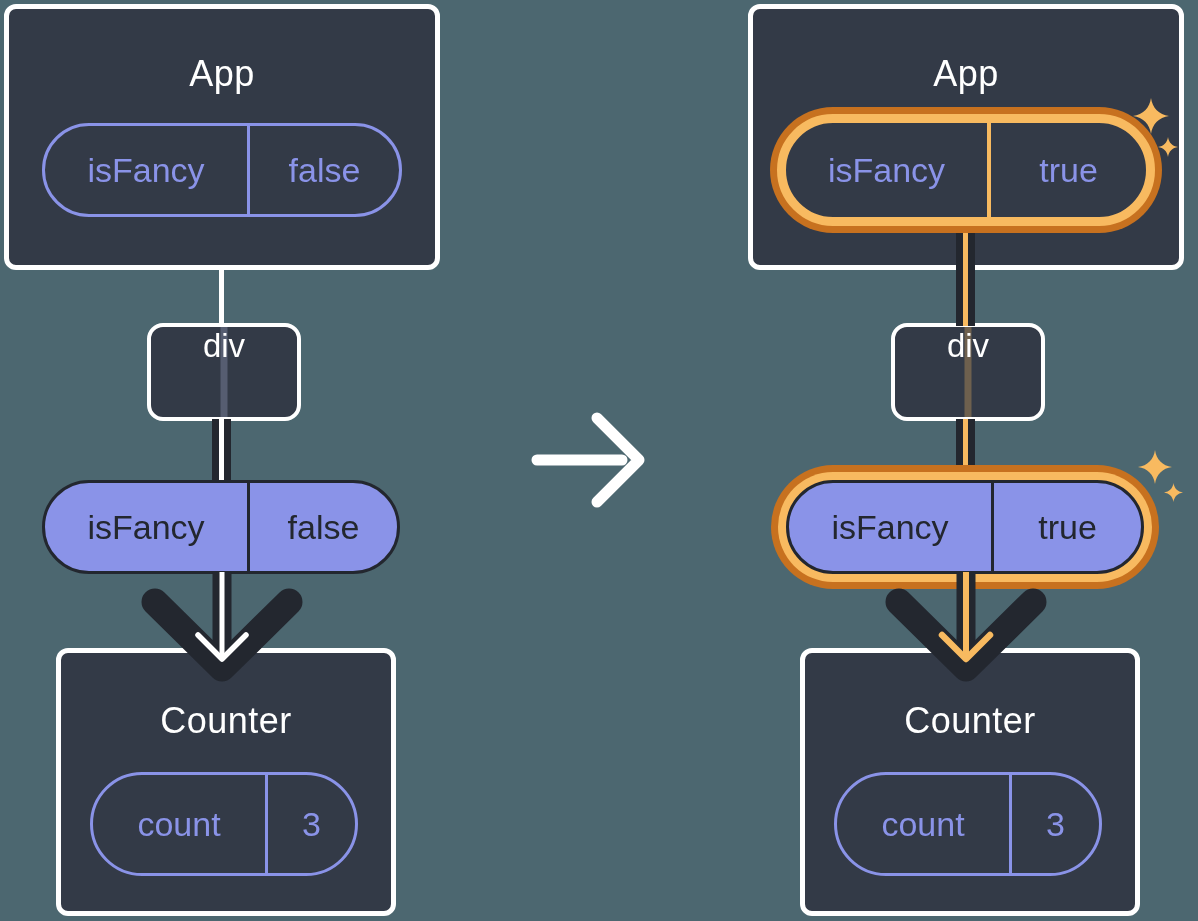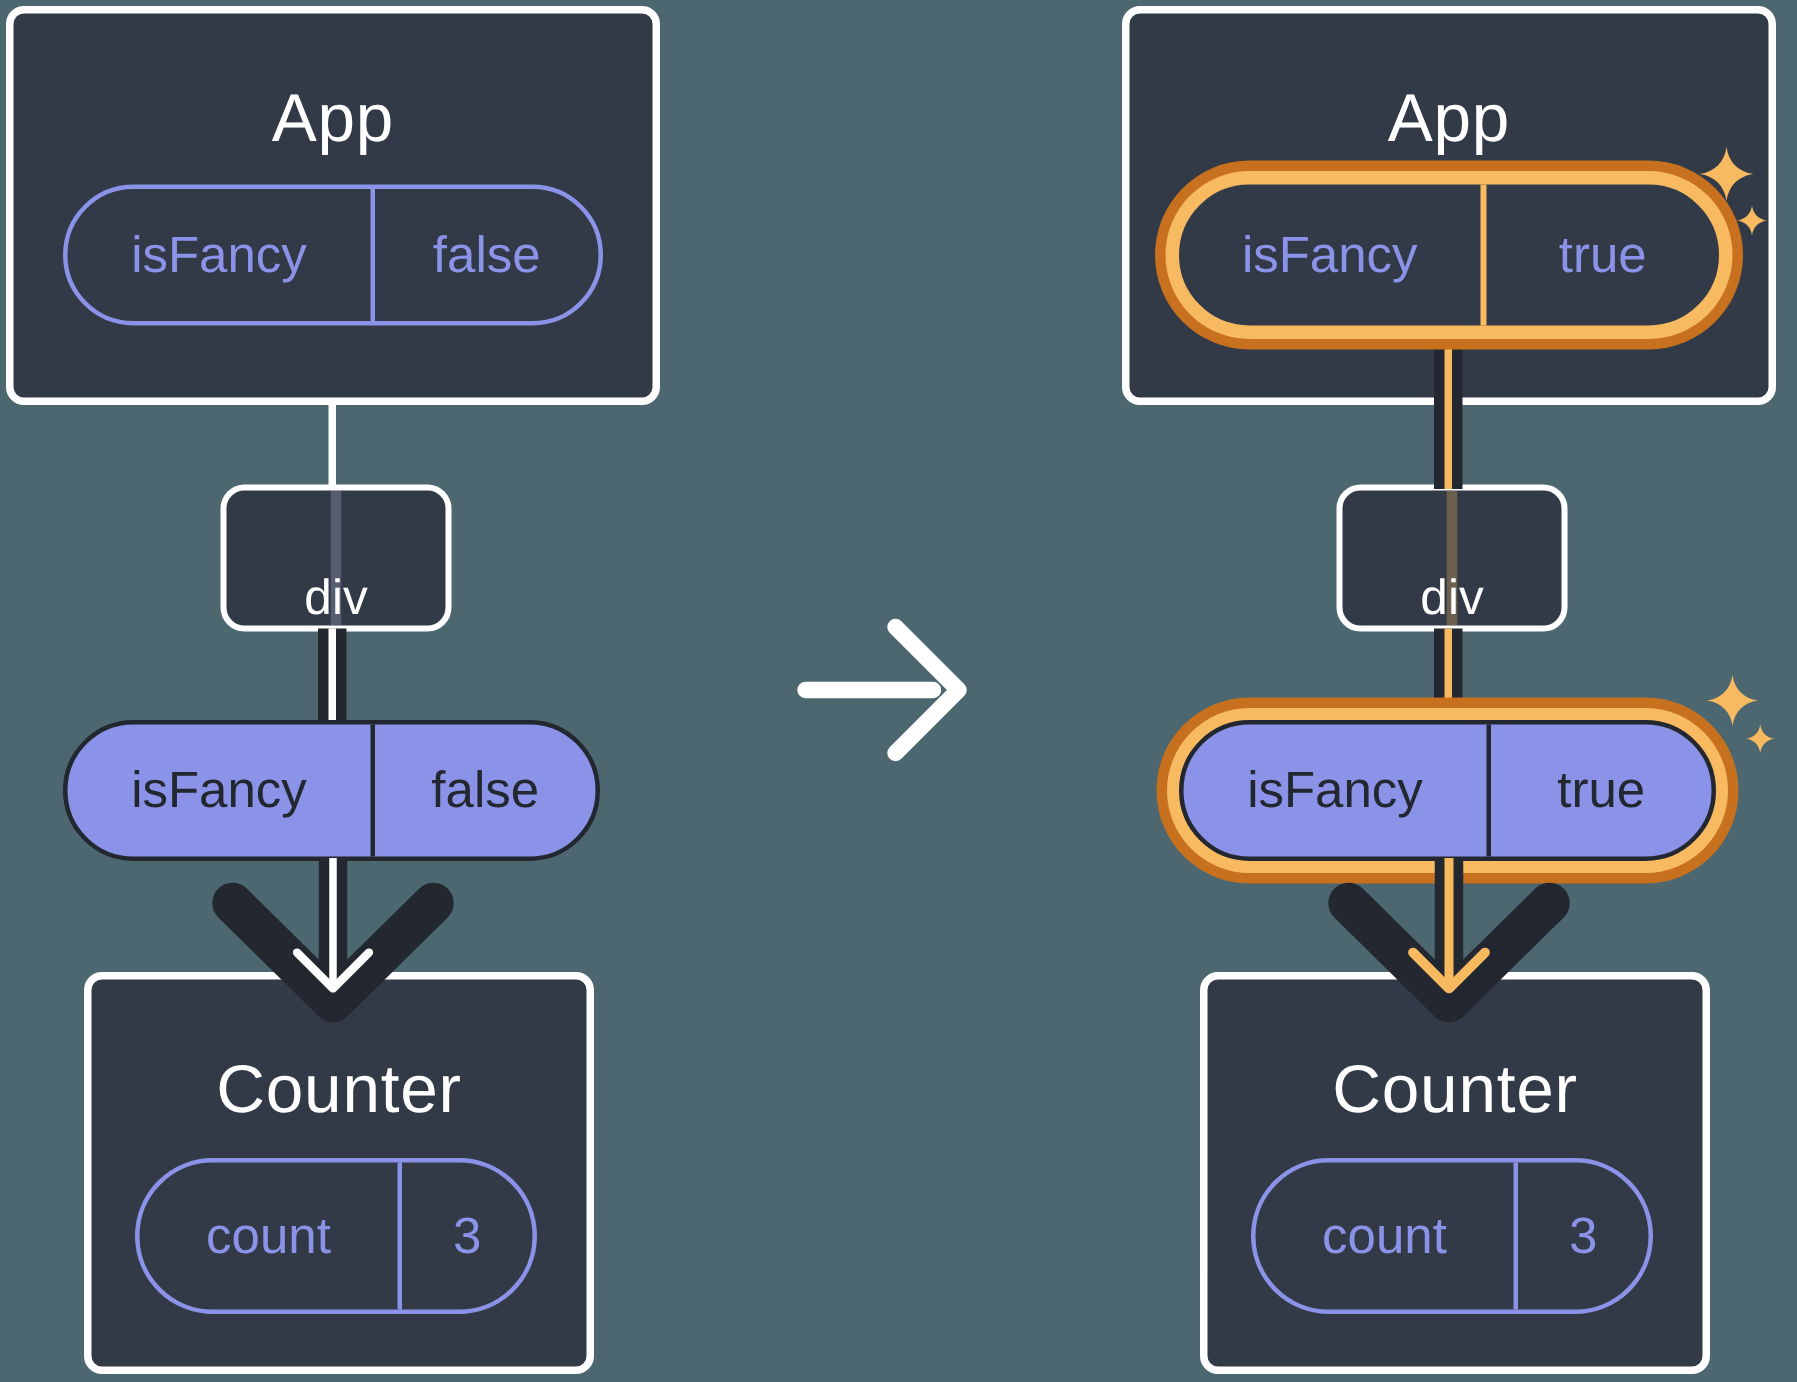--- a/index.html
+++ b/index.html
@@ -13,21 +13,21 @@
   }
   *{margin:0;padding:0;box-sizing:border-box}
   html,body{background:var(--bg)}
   body{font-family:"Liberation Sans","DejaVu Sans",sans-serif;}
   .stage{position:relative;width:1198px;height:921px;background:var(--bg);overflow:hidden}
 
   .card{position:absolute;background:var(--card);border:5px solid var(--white);border-radius:12px}
   .card.small{border-width:4px;border-radius:16px}
 
   .comp-title{position:absolute;text-align:center;color:var(--white);
-    font-size:45px;font-weight:500;letter-spacing:.5px}
+    font-size:36px;font-weight:500;letter-spacing:.5px}
 
   .pill{position:absolute;display:flex;border-radius:70px;font-size:34px}
   .pill .cell{display:flex;align-items:center;justify-content:center}
   .pill .cell-name{flex:0 0 auto}
   .pill .cell-value{flex:1 1 auto}
 
   
   .pill--outline{border:3px solid var(--purple);color:var(--purple);background:transparent}
   .pill--outline .cell-name{border-right:3px solid var(--purple)}
 
@@ -38,21 +38,21 @@
   
   .pill--glow-outline{background:var(--card);border:9px solid var(--orangeL);
     box-shadow:0 0 0 7px var(--orangeD);color:var(--purple)}
   .pill--glow-outline .cell-name{border-right:4px solid var(--orangeL)}
   .pill--glow-filled{background:var(--purple);border:3px solid var(--ink);color:var(--ink);
     box-shadow:0 0 0 8px var(--orangeL),0 0 0 15px var(--orangeD)}
   .pill--glow-filled .cell-name{border-right:3px solid var(--ink)}
 
   .bold{font-weight:400}
 
-  .div-node{position:absolute;display:flex;align-items:flex-end;justify-content:center;
+  .div-node{position:absolute;display:flex;align-items:flex-start;justify-content:center;
     color:var(--white);font-size:33px;overflow:hidden}
   .div-node .stripe{position:absolute;left:50%;top:0;bottom:0;width:7px;transform:translateX(-50%)}
   .div-node .stripe--white{background:rgba(190,200,240,.25)}
   .div-node .stripe--orange{background:rgba(248,186,96,.30)}
   .div-node .label{position:relative}
 
   .line-thin{position:absolute;width:5px;background:var(--white)}
   .shaft{position:absolute;width:19px;background:var(--ink)}
   .shaft .core{position:absolute;left:7px;top:0;bottom:0;width:5px}
   .core--white{background:var(--white)}

